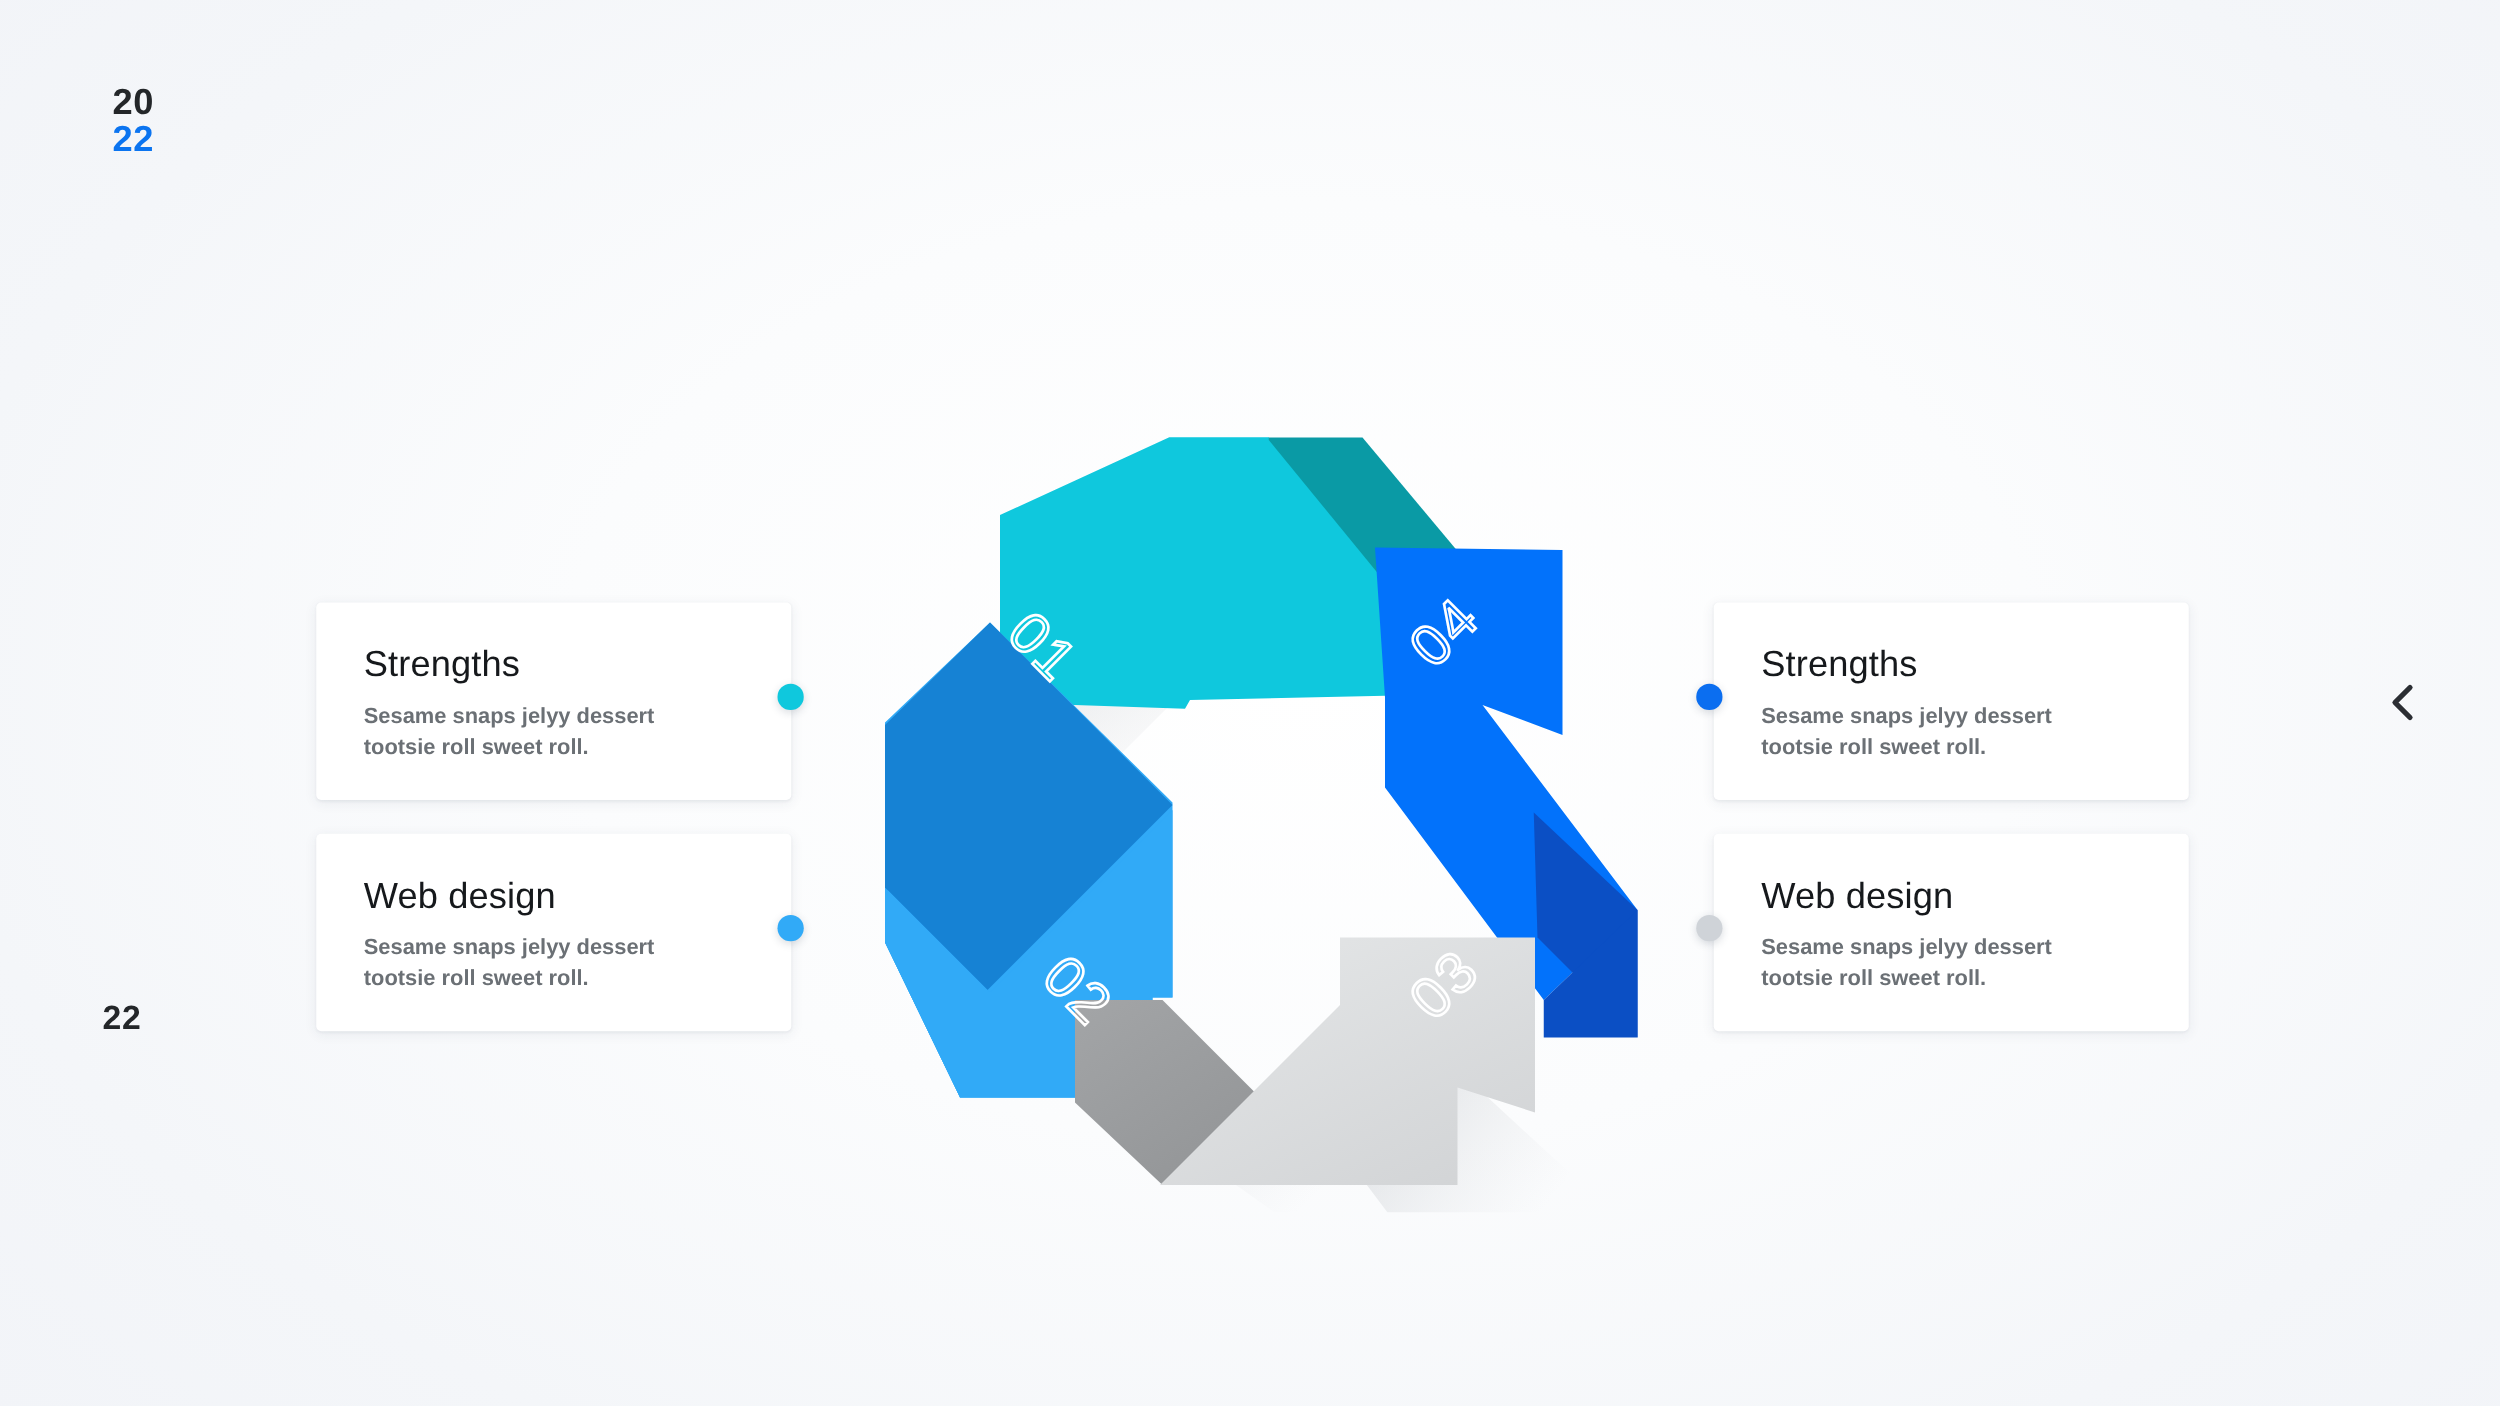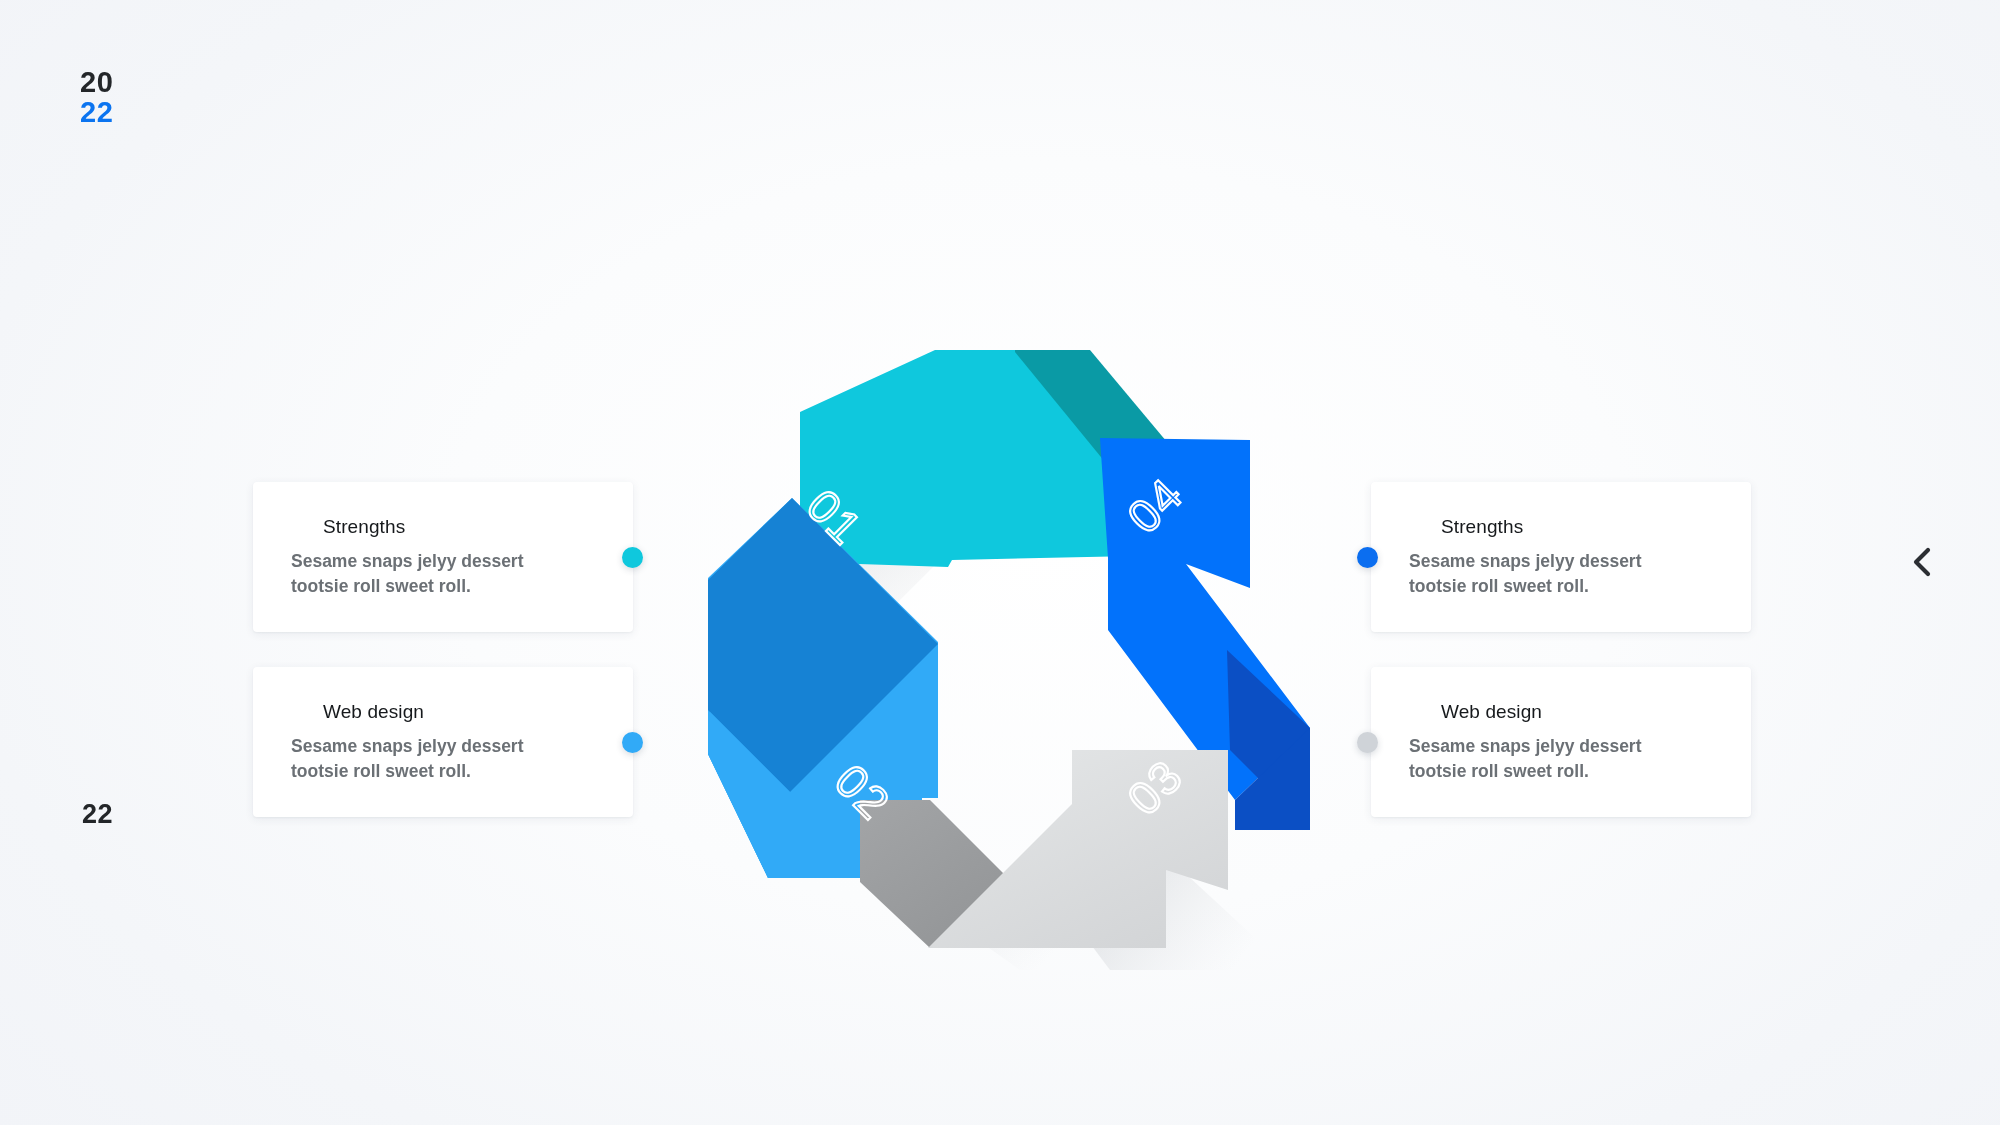--- a/index.html
+++ b/index.html
@@ -17,21 +17,21 @@
     width: 2000px;
     height: 1125px;
     background:
       radial-gradient(ellipse 1400px 900px at 52% 48%, #ffffff 0%, #fbfcfd 42%, #f4f6f9 78%, #f2f4f8 100%);
     overflow: hidden;
   }
 
   
   .year-block {
     position: absolute;
-    left: 80px;
+    left: 90px;
     top: 68px;
     line-height: 1.02;
     letter-spacing: 0.5px;
   }
   .year-top {
     font-size: 29px;
     font-weight: 700;
     color: #232629;
     display: block;
   }
@@ -70,27 +70,26 @@
   .card {
     position: absolute;
     width: 380px;
     min-height: 150px;
     background: #ffffff;
     border-radius: 4px;
     box-shadow: 0 2px 10px rgba(40,55,80,0.075), 0 1px 2px rgba(40,55,80,0.05);
     padding: 34px 38px 30px 38px;
   }
   .card-title {
-    font-size: 19px;
+    font-size: 29px;
     font-weight: 400;
     color: #16191c;
     letter-spacing: 0.1px;
     margin-bottom: 11px;
     white-space: nowrap;
-    margin-left: 32px;
   }
   .card-body {
     font-size: 17.5px;
     font-weight: 700;
     line-height: 1.42;
     color: #6b7075;
     max-width: 270px;
   }
 
   .card-left-1 { left: 253px; top: 482px; }

